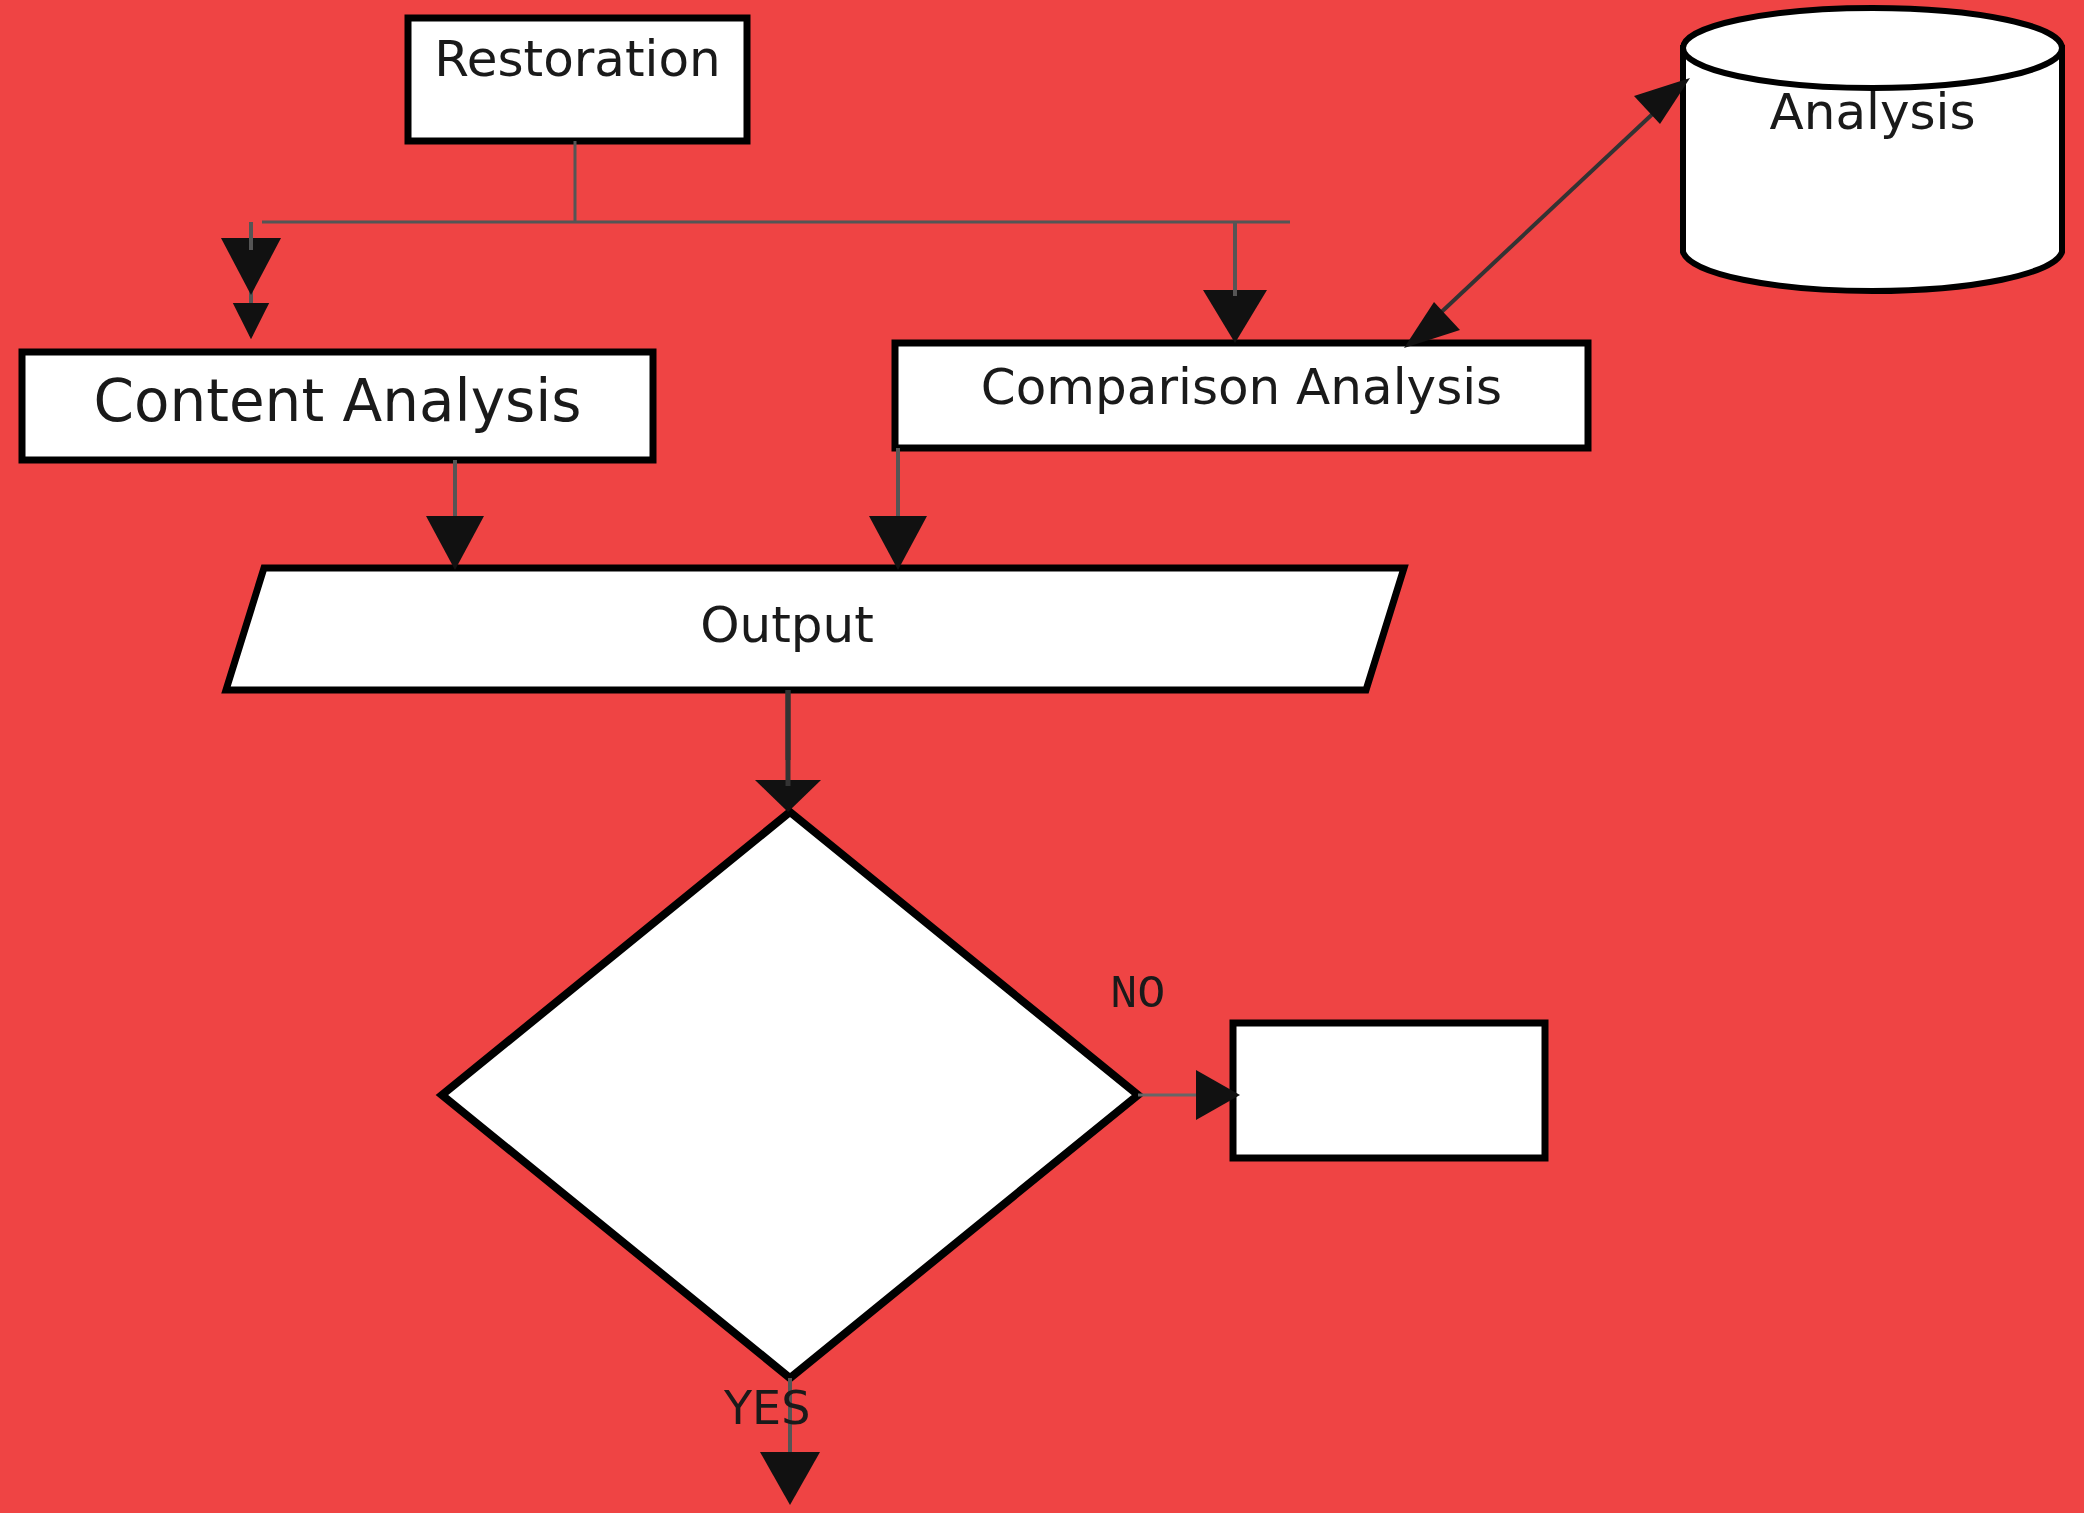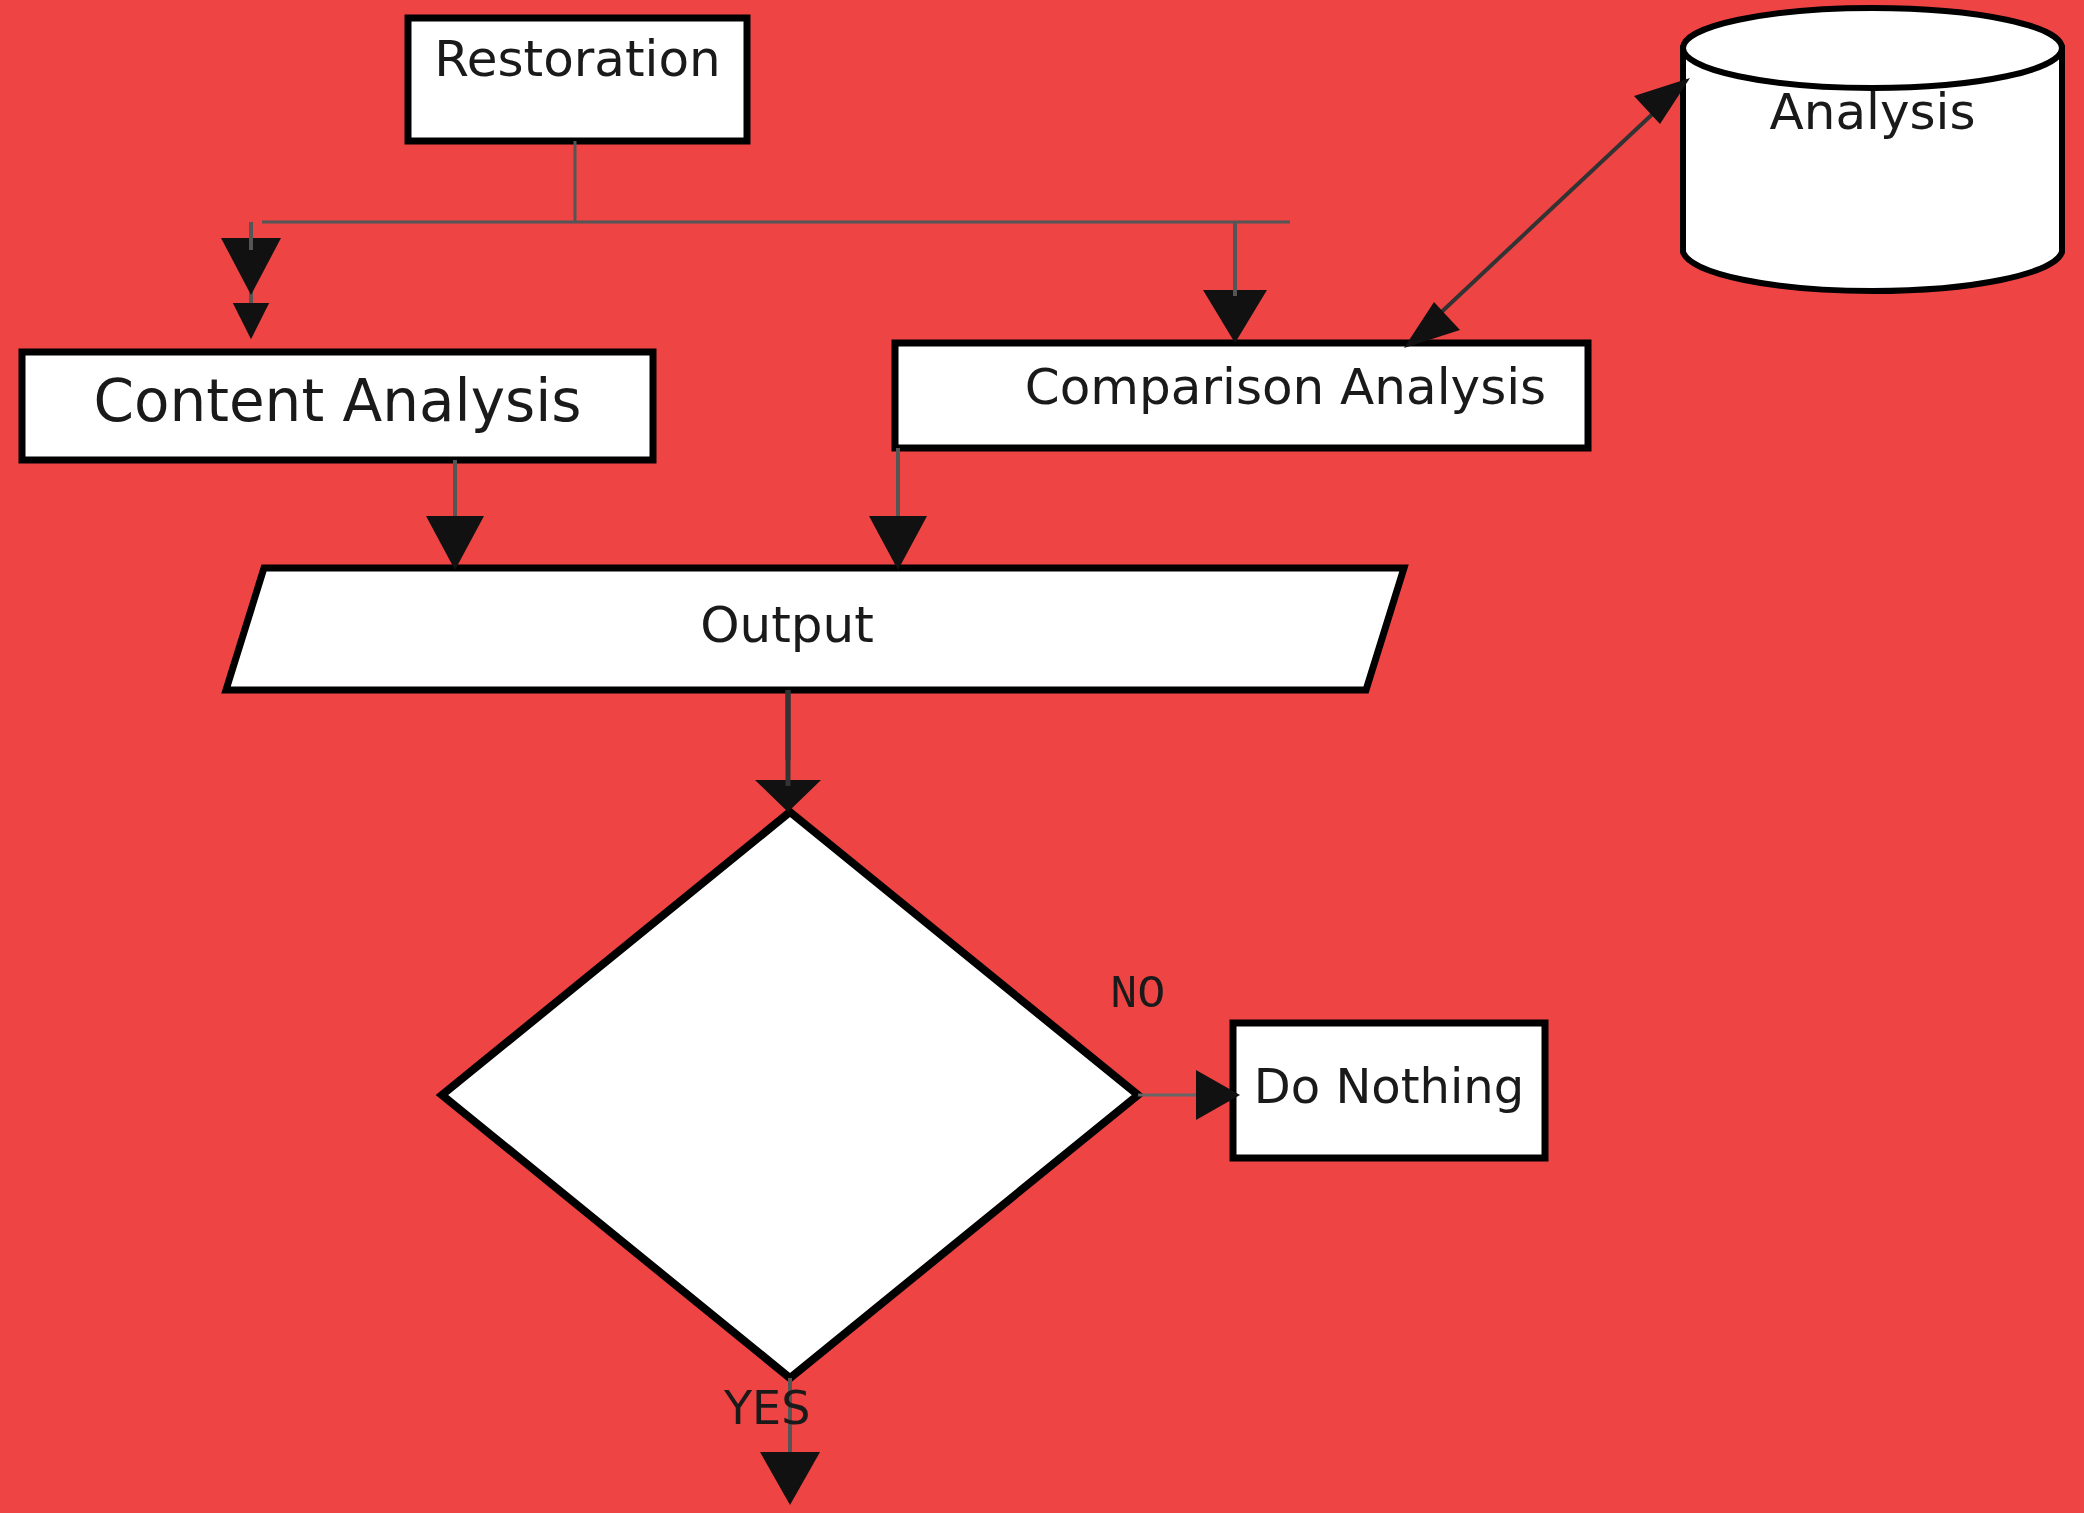--- a/index.html
+++ b/index.html
@@ -35,21 +35,21 @@
   }
   .lbl-restoration {
     left: 408px; top: 34px; width: 339px;
     font-size: 50px;
   }
   .lbl-content {
     left: 22px; top: 372px; width: 631px;
     font-size: 58px;
   }
   .lbl-comparison {
-    left: 939px; top: 362px; width: 693px;
+    left: 895px; top: 362px; width: 693px;
     font-size: 50px;
   }
   .lbl-database {
     left: 1683px; top: 87px; width: 379px;
     font-size: 50px;
   }
   .lbl-output {
     left: 430px; top: 600px; width: 714px;
     font-size: 50px;
   }
@@ -159,19 +159,18 @@
 
   <div class="node-label lbl-content">Content Analysis</div>
 
   <div class="node-label lbl-comparison">Comparison Analysis</div>
 
   <div class="node-label lbl-database">Analysis</div>
 
   <div class="node-label lbl-output">Output</div>
 
 
-  <div class="node-label lbl-donothing">Do Nothing</div>
 
   <div class="node-label lbl-no">NO</div>
 
   <div class="node-label lbl-yes">YES</div>
 
 </div>
 
 </body></html>

